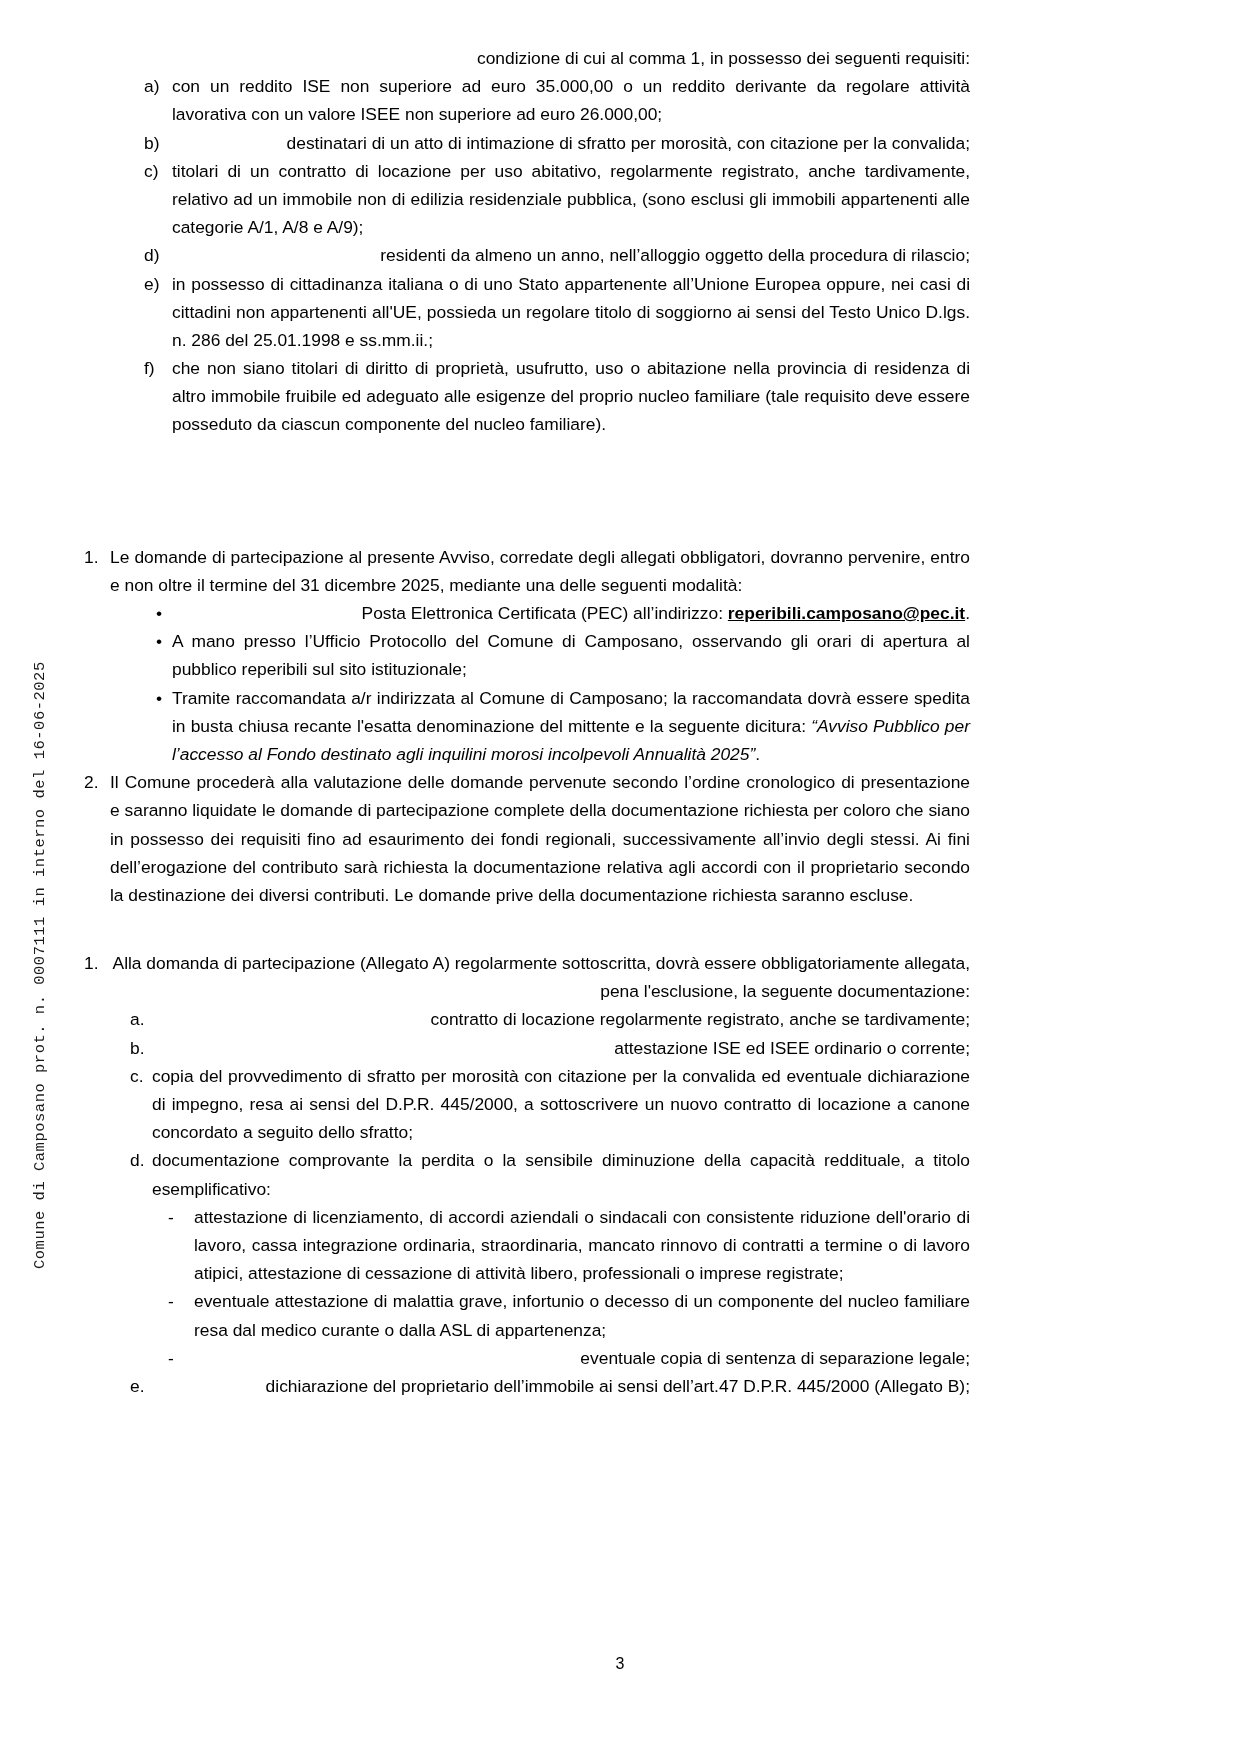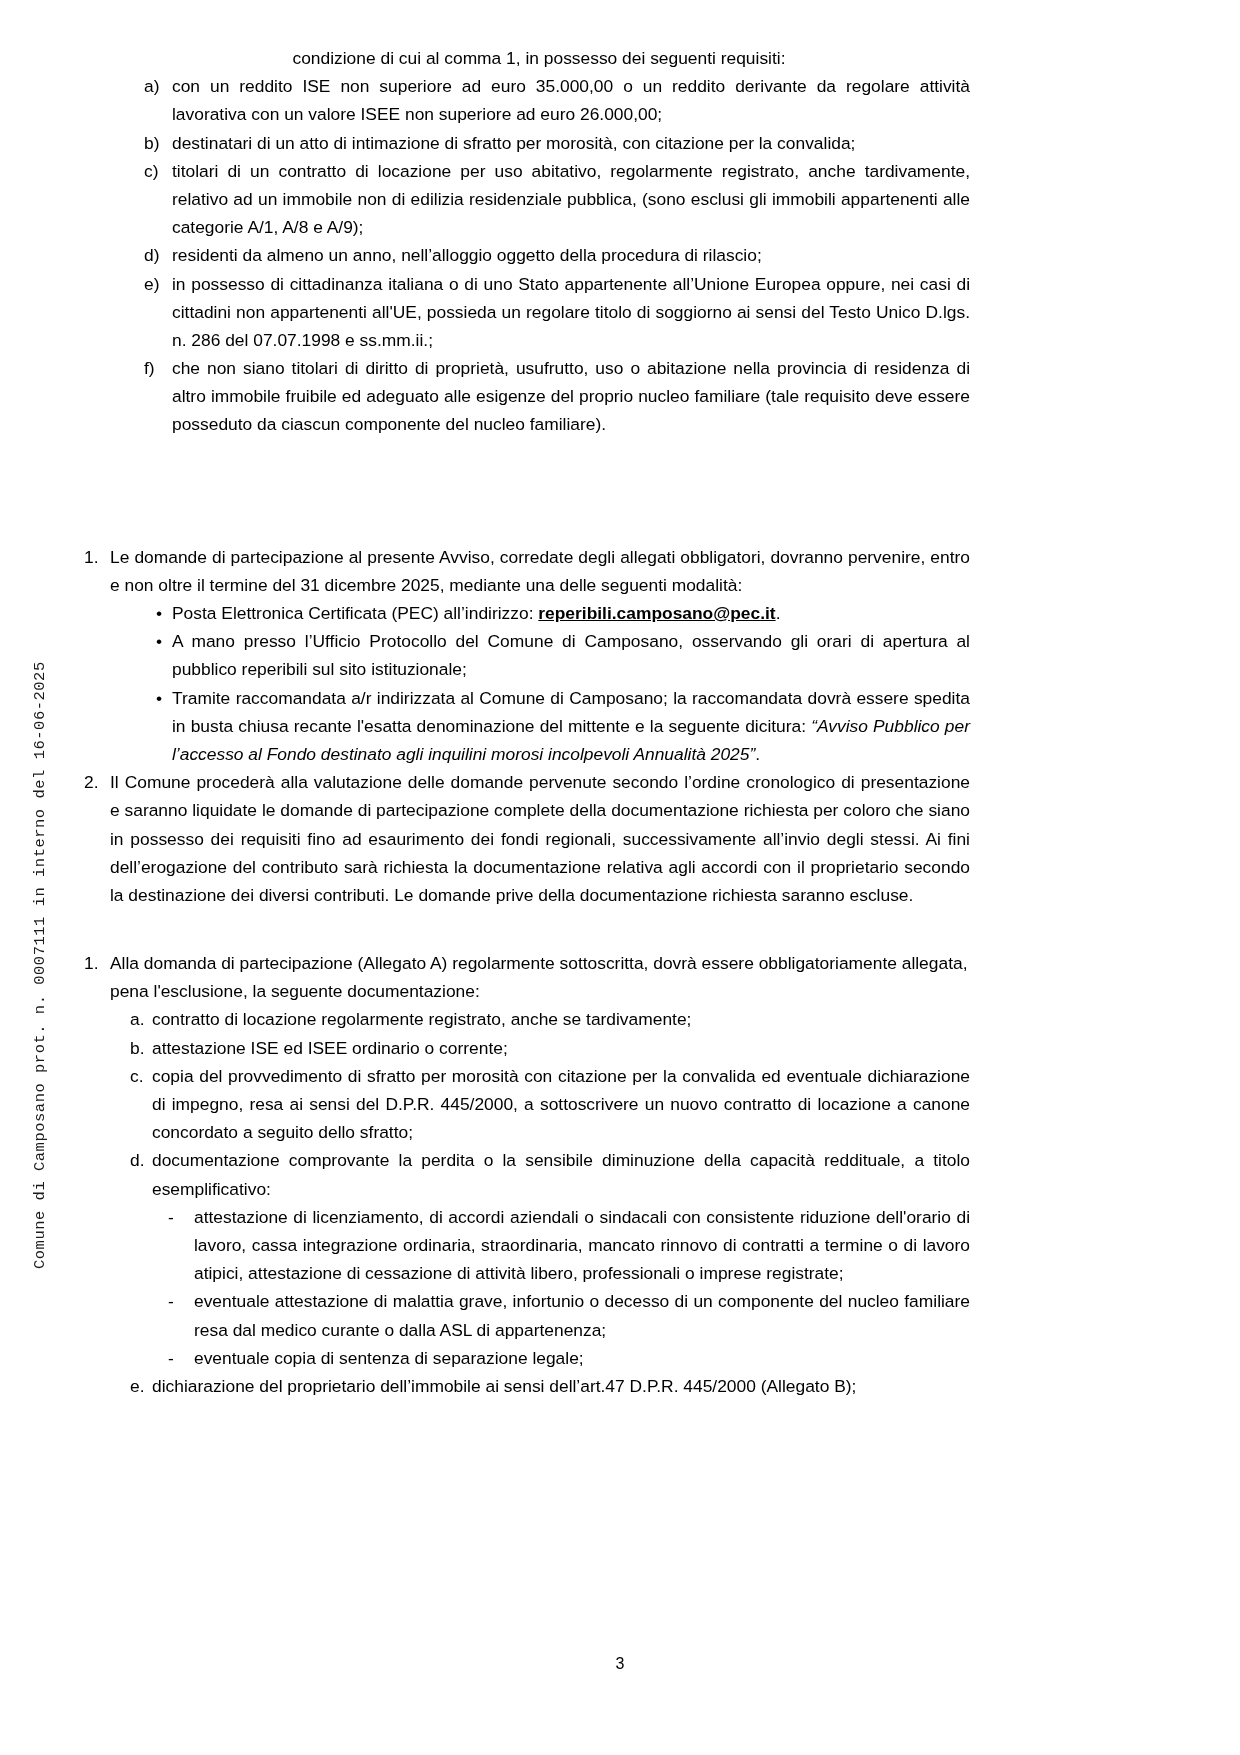--- a/index.html
+++ b/index.html
@@ -46,39 +46,39 @@
     top: 44px;
     width: 862px;
   }
 
   .para {
     font-size: 17.4px;
     line-height: 1.62;
     text-align: justify;
     margin: 0;
   }
-  .para.nojust { text-align: center; }
+  .para.nojust { text-align: right; }
 
   
   .row {
     display: flex;
     align-items: flex-start;
     font-size: 17.4px;
     line-height: 1.62;
   }
   .row .marker {
     flex: 0 0 auto;
     white-space: pre;
     text-align: left;
   }
   .row .body {
     flex: 1 1 auto;
     text-align: justify;
   }
-  .row .body.nojust { text-align: left; }
+  .row .body.nojust { text-align: right; }
   .lvl-alpha   { margin-left: 36px; }
   .lvl-alpha .marker { width: 28px; }
   .lvl-num     { margin-left: -24px; }
   .lvl-num .marker { width: 26px; }
   .lvl-bullet  { margin-left: 48px; }
   .lvl-bullet .marker { width: 16px; }
   .lvl-a3      { margin-left: 22px; }
   .lvl-a3 .marker { width: 22px; }
   .lvl-dash    { margin-left: 60px; }
   .lvl-dash .marker { width: 26px; }
@@ -137,21 +137,21 @@
       <span class="body">titolari di un contratto di locazione per uso abitativo, regolarmente registrato, anche tardivamente, relativo ad un immobile non di edilizia residenziale pubblica, (sono esclusi gli immobili appartenenti alle categorie A/1, A/8 e A/9);</span>
     </div>
 
     <div class="row lvl-alpha">
       <span class="marker">d)</span>
       <span class="body nojust">residenti da almeno un anno, nell’alloggio oggetto della procedura di rilascio;</span>
     </div>
 
     <div class="row lvl-alpha">
       <span class="marker">e)</span>
-      <span class="body">in possesso di cittadinanza italiana o di uno Stato appartenente all’Unione Europea oppure, nei casi di cittadini non appartenenti all'UE, possieda un regolare titolo di soggiorno ai sensi del Testo Unico D.lgs. n. 286 del 07.07.1998 e ss.mm.ii.;</span>
+      <span class="body">in possesso di cittadinanza italiana o di uno Stato appartenente all’Unione Europea oppure, nei casi di cittadini non appartenenti all'UE, possieda un regolare titolo di soggiorno ai sensi del Testo Unico D.lgs. n. 286 del 25.01.1998 e ss.mm.ii.;</span>
     </div>
 
     <div class="row lvl-alpha">
       <span class="marker">f)</span>
       <span class="body"> che non siano titolari di diritto di proprietà, usufrutto, uso o abitazione nella provincia di residenza di altro immobile fruibile ed adeguato alle esigenze del proprio nucleo familiare (tale requisito deve essere posseduto da ciascun componente del nucleo familiare).</span>
     </div>
 
   </div>
 
   <div class="gap-xl"></div>

